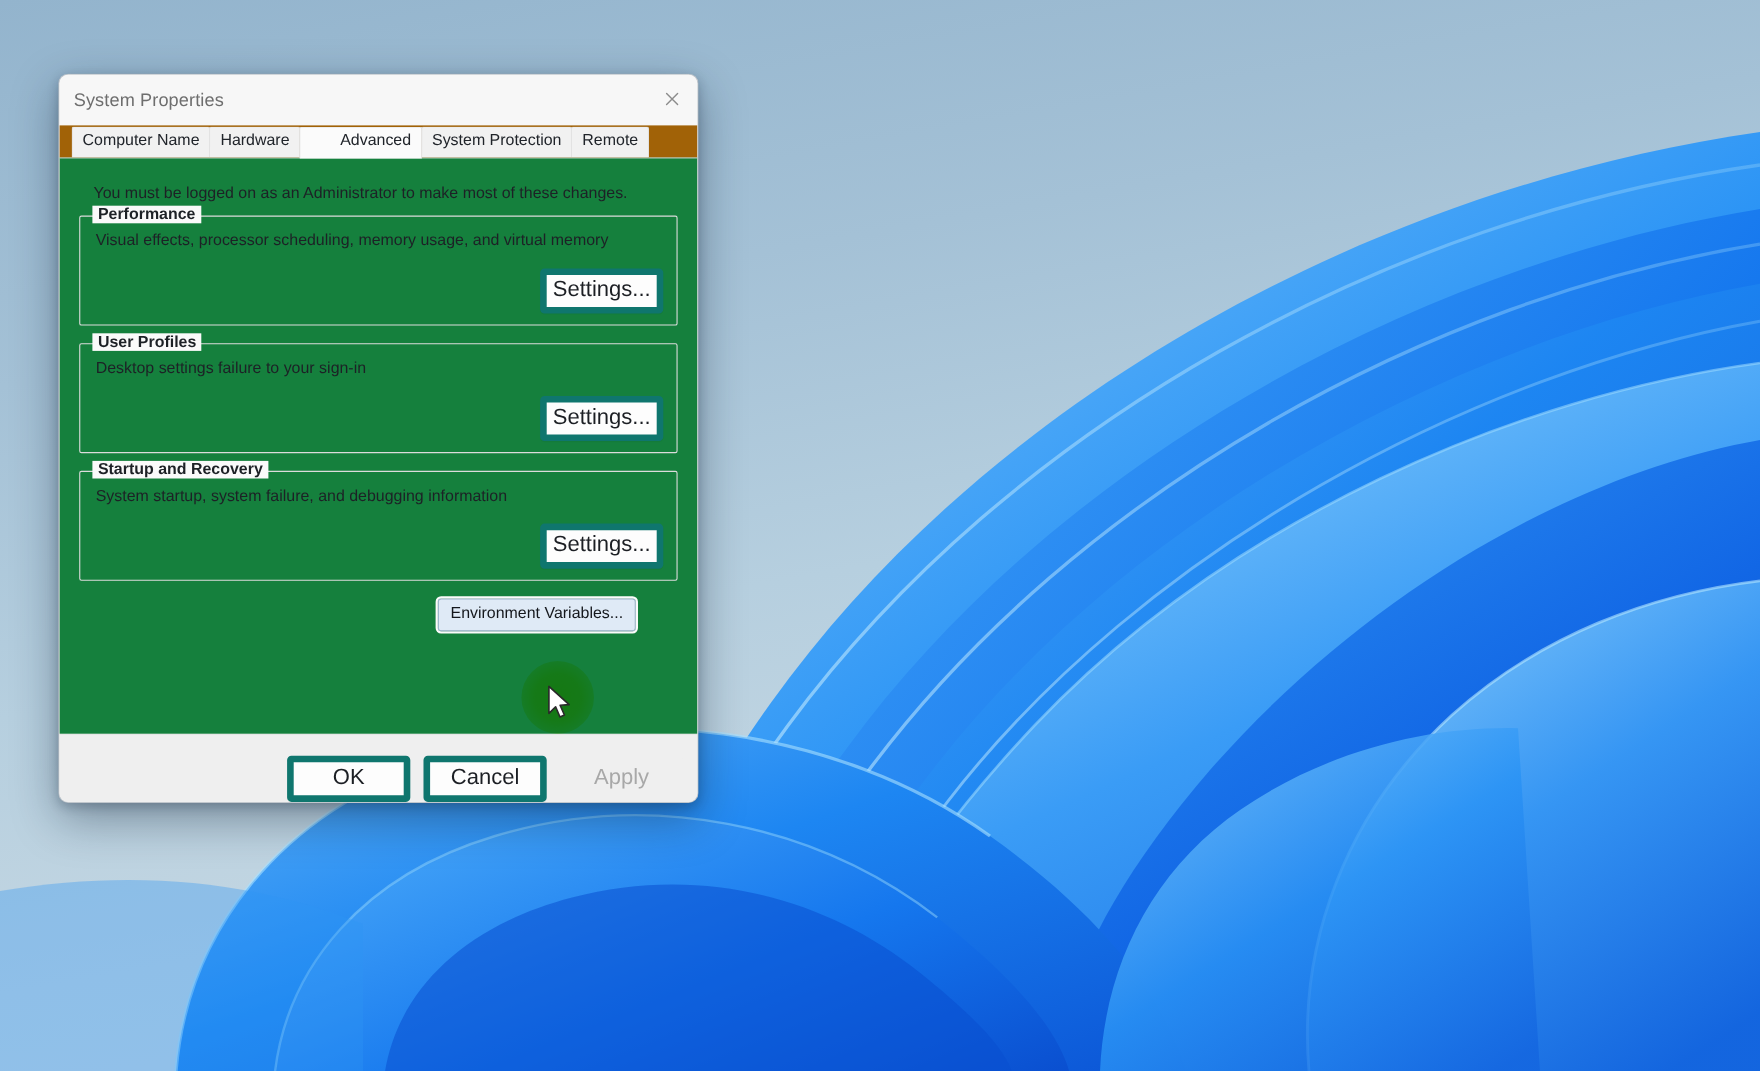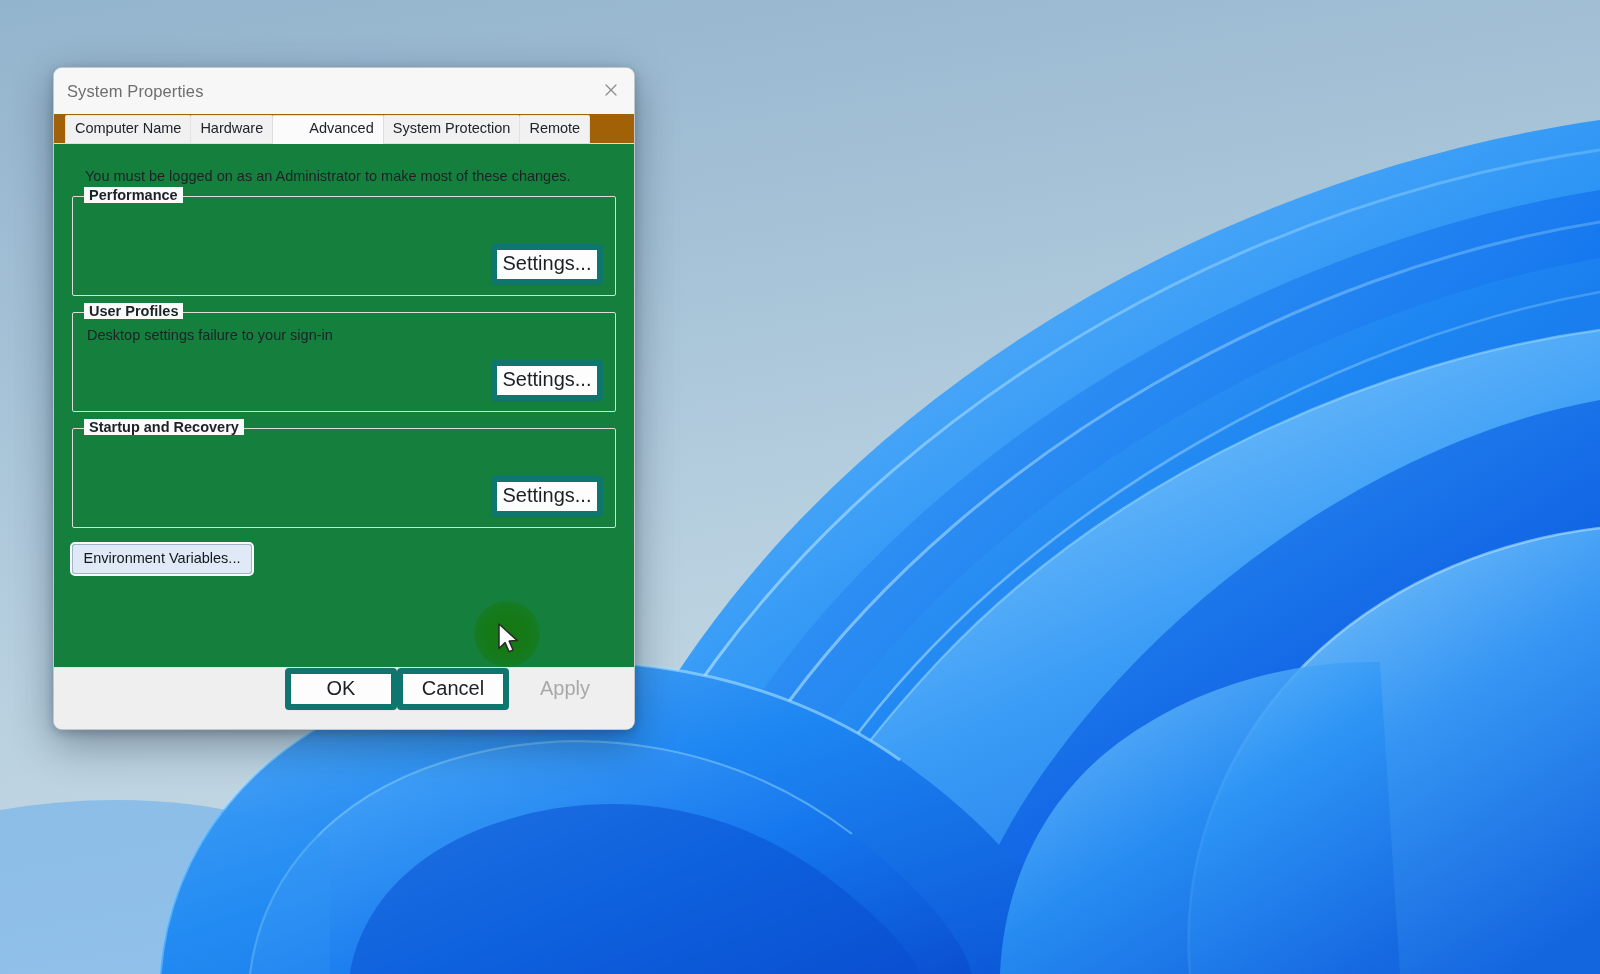--- a/index.html
+++ b/index.html
@@ -152,21 +152,21 @@
     text-align: center;
     white-space: nowrap;
   }
   .settings-btn {
     width: 100px;
     position: absolute;
     right: 12px;
     bottom: 10px;
   }
   .envvars-row {
-    display: flex; 
+    display: flex; justify-content: flex-end;
     padding-right: 38px;
     margin-top: 16px;
   }
   .env-btn {
     width: 178px;
     height: 28px;
     line-height: 26px;
     background: #dfeaf6;
     border: 1px solid #9db4cc;
     border-radius: 3px;
@@ -179,23 +179,23 @@
     color: #14171c;
   }
 
   
   .footer {
     flex: 0 0 auto;
     height: 61px;
     background: #efefef;
     border-top: 1px solid #e4e4e4;
     display: flex;
-    align-items: flex-start;
+    align-items: flex-end;
     justify-content: flex-end;
-    gap: 0;
+    gap: 12px;
     padding-right: 13px;
   }
   .footer .btn { width: 100px; height: 30px; line-height: 28px; }
   .btn.disabled {
     color: #a8a8a8;
     background: #efefef;
     border-color: transparent;
     box-shadow: none;
   }
 
@@ -306,31 +306,33 @@
       <div class="tab">System Protection</div>
       <div class="tab">Remote</div>
     </div>
 
     <div class="panel">
 
       <div class="panel-note">You must be logged on as an Administrator to make most of these changes.</div>
 
       <div class="group h1">
         <div class="group-legend">Performance</div>
+        <div class="group-desc">Visual effects, processor scheduling, memory usage, and virtual memory</div>
         <div class="btn settings-btn">Settings...</div>
       </div>
 
       <div class="group h2">
         <div class="group-legend">User Profiles</div>
         <div class="group-desc">Desktop settings failure to your sign-in</div>
         <div class="btn settings-btn">Settings...</div>
       </div>
 
       <div class="group h3">
         <div class="group-legend">Startup and Recovery</div>
+        <div class="group-desc">System startup, system failure, and debugging information</div>
         <div class="btn settings-btn">Settings...</div>
       </div>
 
       <div class="envvars-row">
         <div class="btn env-btn">Environment Variables...</div>
       </div>
 
     </div>
 
     <div class="footer">

